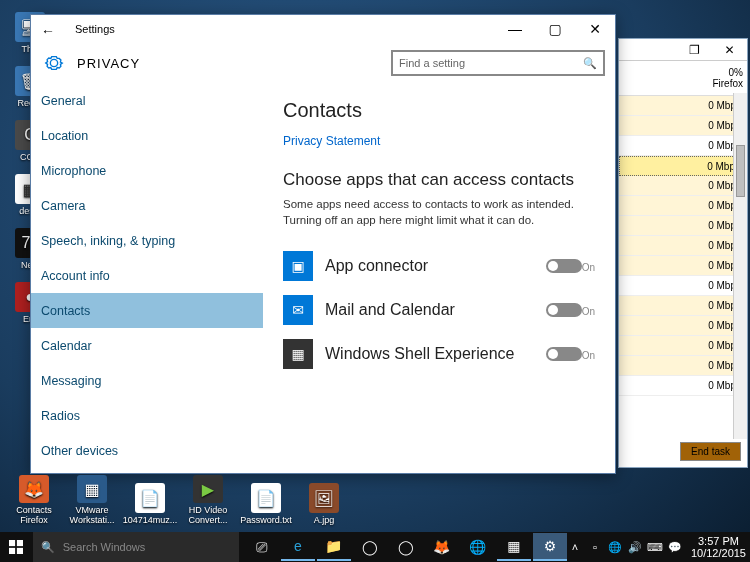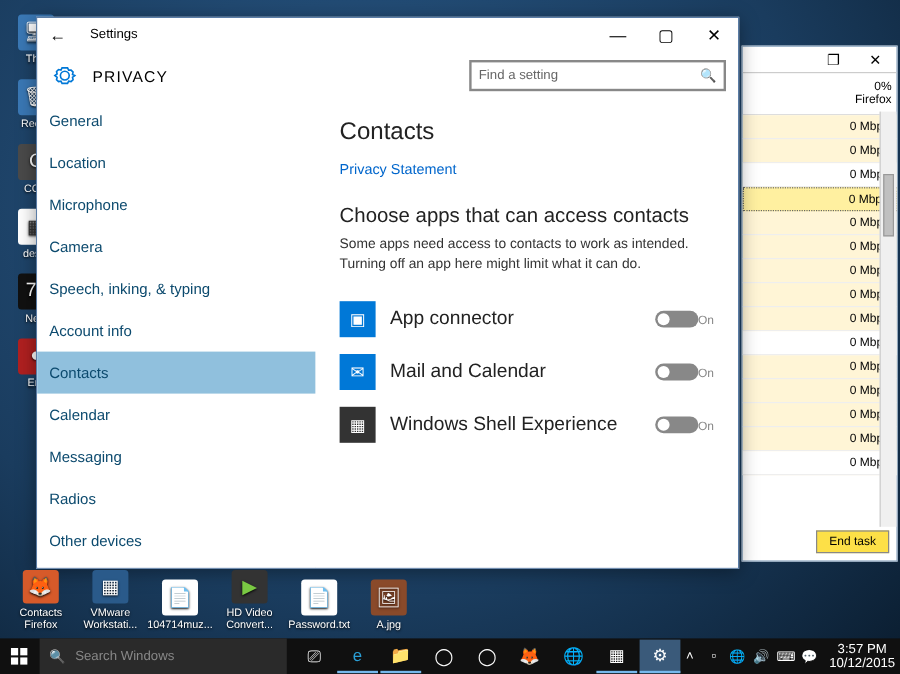--- a/index.html
+++ b/index.html
@@ -8,21 +8,21 @@
 
 
 .taskmgr { position: absolute; right: 2px; top: 38px; width: 130px; height: 430px; background: #fff; border: 1px solid #8aa5c0; font-size: 10px; }
 .taskmgr-titlebar { height: 22px; display: flex; justify-content: flex-end; align-items: center; border-bottom: 1px solid #ccc; }
 .taskmgr-btn { width: 35px; height: 22px; display: flex; align-items: center; justify-content: center; font-size: 12px; }
 .taskmgr-header { padding: 6px 4px; display: flex; justify-content: space-between; border-bottom: 1px solid #ddd; font-size: 10px; }
 .taskmgr-rows { background: #fff5d6; }
 .taskmgr-row { height: 20px; line-height: 20px; text-align: right; padding-right: 6px; border-bottom: 1px solid #eee; font-size: 10px; }
 .taskmgr-row.white { background: #fff; }
 .taskmgr-row.sel { background: #fff0a0; border: 1px dotted #666; }
-.endtask { position: absolute; bottom: 6px; right: 6px; padding: 3px 10px; border: 1px solid #888; background: #fde047; font-size: 10px; }
+.endtask { position: absolute; bottom: 6px; right: 6px; padding: 3px 10px; border: 1px solid #888; background: #a16207; font-size: 10px; }
 .taskmgr-scroll { position: absolute; right: 0; top: 54px; bottom: 28px; width: 14px; background: #f0f0f0; border-left: 1px solid #ccc;}
 .taskmgr-scroll::before { content:""; position:absolute; top:15%; left:2px; right:2px; height:50px; background:#c0c0c0; border:1px solid #999;}
 
 
 .settings-window { position: absolute; left: 30px; top: 14px; width: 586px; height: 460px; background: #fff; box-shadow: 0 3px 15px rgba(0,0,0,0.4); border: 1px solid #5a7ca5; }
 .titlebar { height: 28px; display: flex; align-items: center; padding-left: 10px; }
 .tb-back { width: 24px; font-size: 14px; }
 .tb-title { font-size: 11px; flex: 1; padding-left: 10px; }
 .tb-controls { display: flex; }
 .tb-ctrl { width: 40px; height: 28px; display: flex; align-items: center; justify-content: center; font-size: 14px; }

